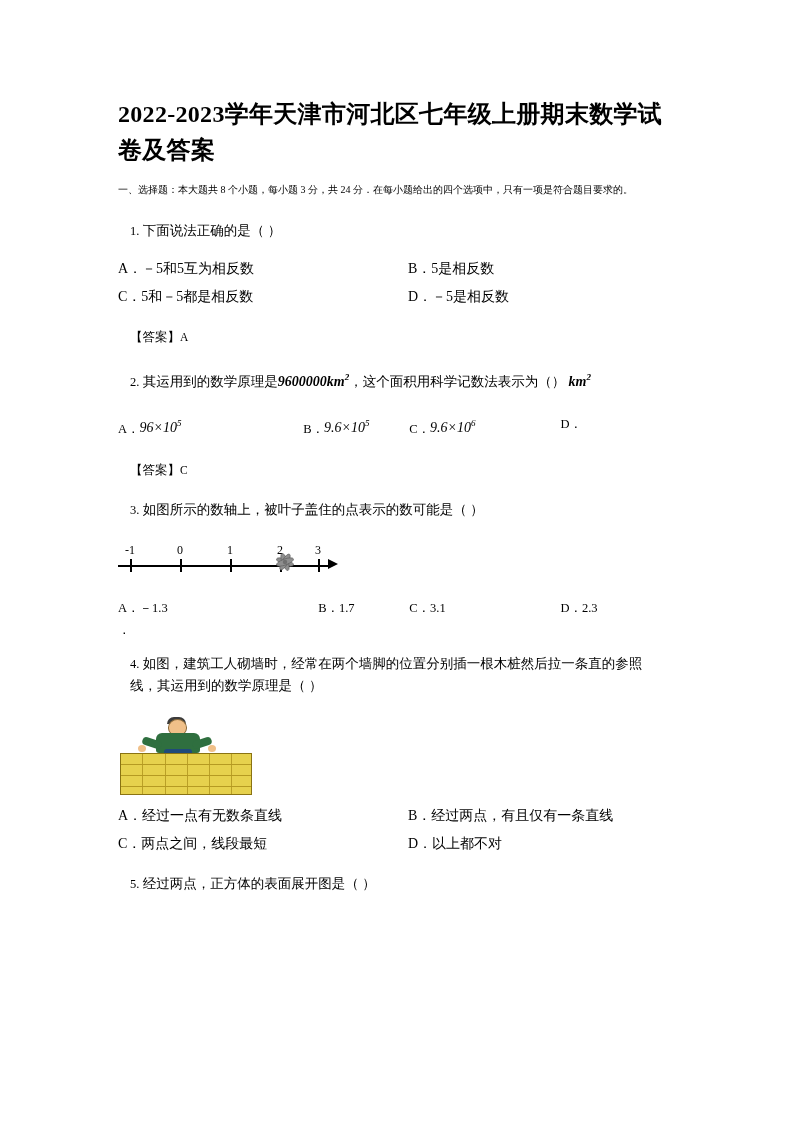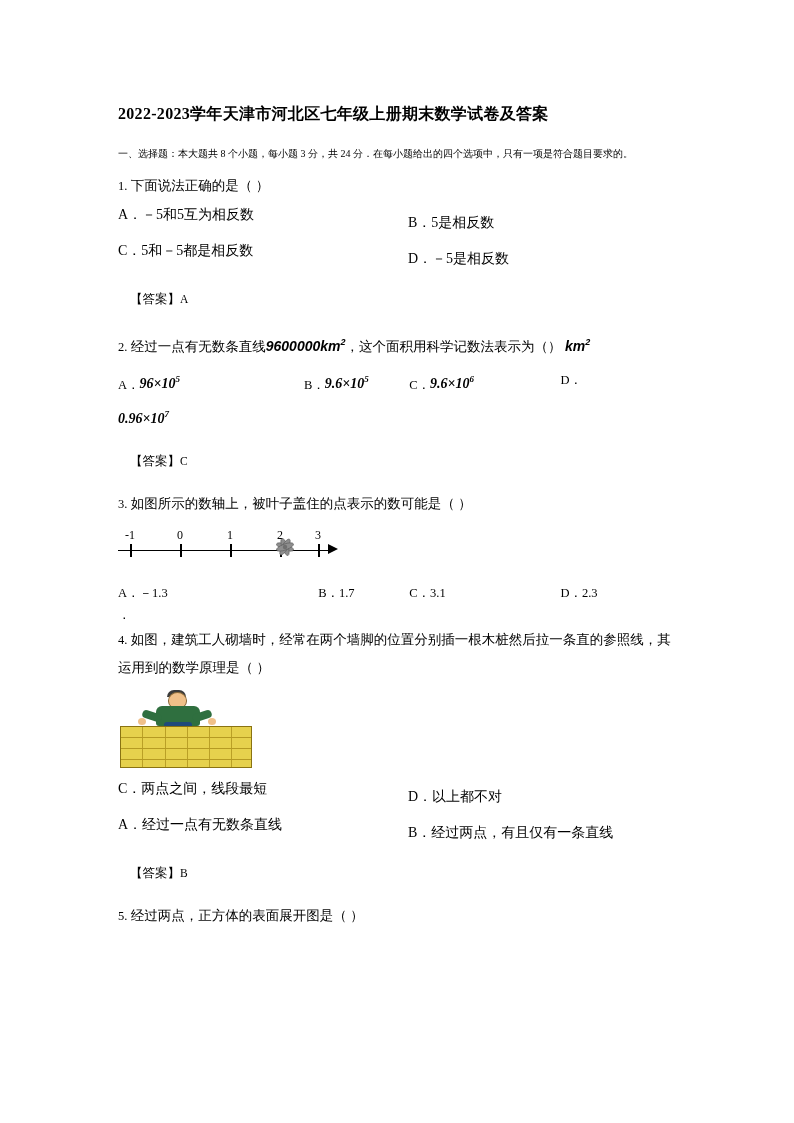--- a/index.html
+++ b/index.html
@@ -23,36 +23,36 @@
     padding: 0;
     box-sizing: border-box;
   }
   .content {
     position: absolute;
     left: 118px;
     top: 96px;
     width: 560px;
   }
   .doc-title {
-    font-size: 16px;
+    font-size: 24px;
     line-height: 36px;
     font-weight: bold;
     letter-spacing: 0.3px;
     margin: 0 0 8px 0;
   }
   .para {
     font-size: 10px;
     line-height: 28px;
     margin: 0;
     text-align: justify;
   }
   .q-line {
     font-size: 13.5px;
-    line-height: 28px;
-    margin: 0;
+    line-height: 22px;
+    margin: 12px;
     padding-top: 4px;
   }
   .q-num {
     font-size: 12.5px;
   }
   .answer {
     font-size: 12.5px;
     line-height: 26px;
     margin: 12px;
     padding-top: 2px;
@@ -65,48 +65,47 @@
     font-size: 14px;
     line-height: 26px;
     padding-top: 2px;
   }
   .opts-2col .col {
     width: 50%;
     box-sizing: border-box;
   }
   .opts-2col .col.right {
     padding-left: 10px;
-    margin-top: 8px;
   }
   .opts-4col {
     display: flex;
     font-size: 12.5px;
     line-height: 30px;
     padding-top: 4px;
   }
   .opts-4col .cell {
     box-sizing: border-box;
   }
   .opts-4col .c1 { width: 26%; }
   .opts-4col .c2 { width: 26%; text-align: center; }
   .opts-4col .c3 { width: 27%; }
   .opts-4col .c4 { width: 21%; }
   .mathb {
-    font-family: Liberation Sans, sans-serif;
+    font-family: Liberation Serif, serif;
     font-weight: bold;
     font-style: italic;
     font-size: 14px;
   }
   .mathb sup {
     font-size: 9px;
     font-style: italic;
     font-weight: bold;
   }
   .sci {
-    font-weight: bold;
+    font-weight: normal;
     font-style: italic;
     font-size: 14px;
   }
   .sci sup { font-size: 9px; }
   .overflow-line {
     font-size: 12.5px;
     line-height: 30px;
   }
   
   .numline-wrap {
@@ -286,39 +285,36 @@
     <div class="opts-2col">
       <div class="col">C．5和－5都是相反数</div>
       <div class="col right">D．－5是相反数</div>
     </div>
     <p class="answer">
       <span>【答案】</span><span class="ans-val">A</span>
     </p>
 
     <p class="q-line">
       <span class="q-num">2.</span>
-      <span>经过一点有无数条直线</span><span class="mathb"><span>9600000</span><span>km</span><sup>2</sup></span><span>，这个面积用科学记数法表示为（）</span>
+      <span>其运用到的数学原理是</span><span class="mathb"><span>9600000</span><span>km</span><sup>2</sup></span><span>，这个面积用科学记数法表示为（）</span>
       <span class="mathb"><span>km</span><sup>2</sup></span>
     </p>
     <div class="opts-4col">
       <div class="cell c1">
         <span>A．</span><span class="sci"><span>96×10</span><sup>5</sup></span>
       </div>
       <div class="cell c2">
         <span>B．</span><span class="sci"><span>9.6×10</span><sup>5</sup></span>
       </div>
       <div class="cell c3">
         <span>C．</span><span class="sci"><span>9.6×10</span><sup>6</sup></span>
       </div>
       <div class="cell c4">
         <span>D．</span>
       </div>
-    </div>
-    <div class="overflow-line">
-      <span class="sci"><span>0.96×10</span><sup>7</sup></span>
     </div>
     <p class="answer">
       <span>【答案】</span><span class="ans-val">C</span>
     </p>
 
     <p class="q-line">
       <span class="q-num">3.</span>
       <span>如图所示的数轴上，被叶子盖住的点表示的数可能是（        ）</span>
     </p>
 
@@ -373,30 +369,27 @@
         <div class="worker-arm-l"></div>
         <div class="worker-arm-r"></div>
         <div class="worker-hand-l"></div>
         <div class="worker-hand-r"></div>
         <div class="worker-leg"></div>
         <div class="bricks"></div>
       </div>
     </div>
 
     <div class="opts-2col">
+      <div class="col">A．经过一点有无数条直线</div>
+      <div class="col right">B．经过两点，有且仅有一条直线</div>
+    </div>
+    <div class="opts-2col">
       <div class="col">C．两点之间，线段最短</div>
       <div class="col right">D．以上都不对</div>
     </div>
-    <div class="opts-2col">
-      <div class="col">A．经过一点有无数条直线</div>
-      <div class="col right">B．经过两点，有且仅有一条直线</div>
-    </div>
-    <p class="answer">
-      <span>【答案】</span><span class="ans-val">B</span>
-    </p>
 
     <p class="q-line">
       <span class="q-num">5.</span>
       <span>经过两点，正方体的表面展开图是（    ）</span>
     </p>
 
   </div>
 </div>
 
 </body></html>

